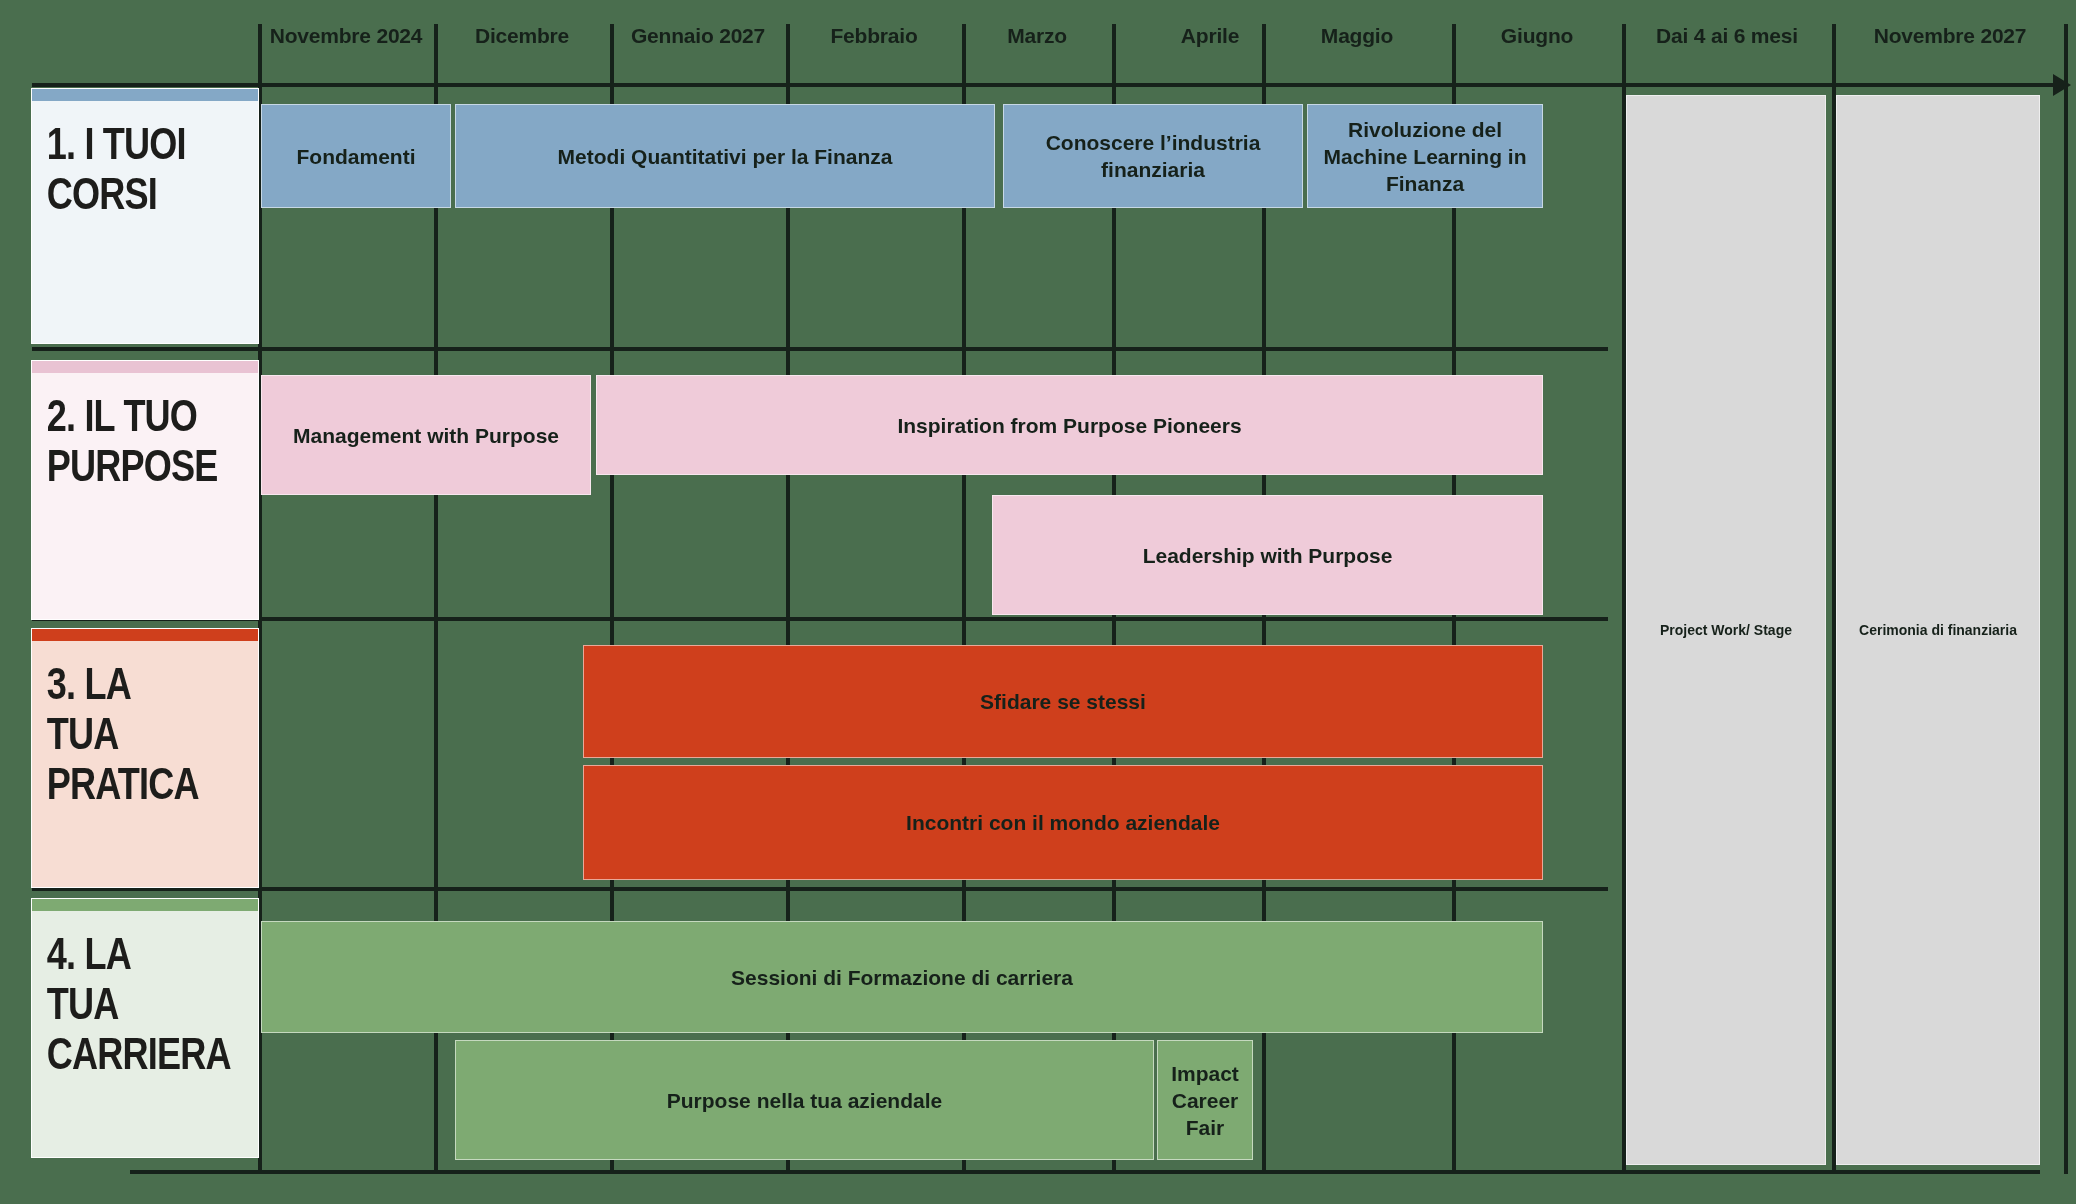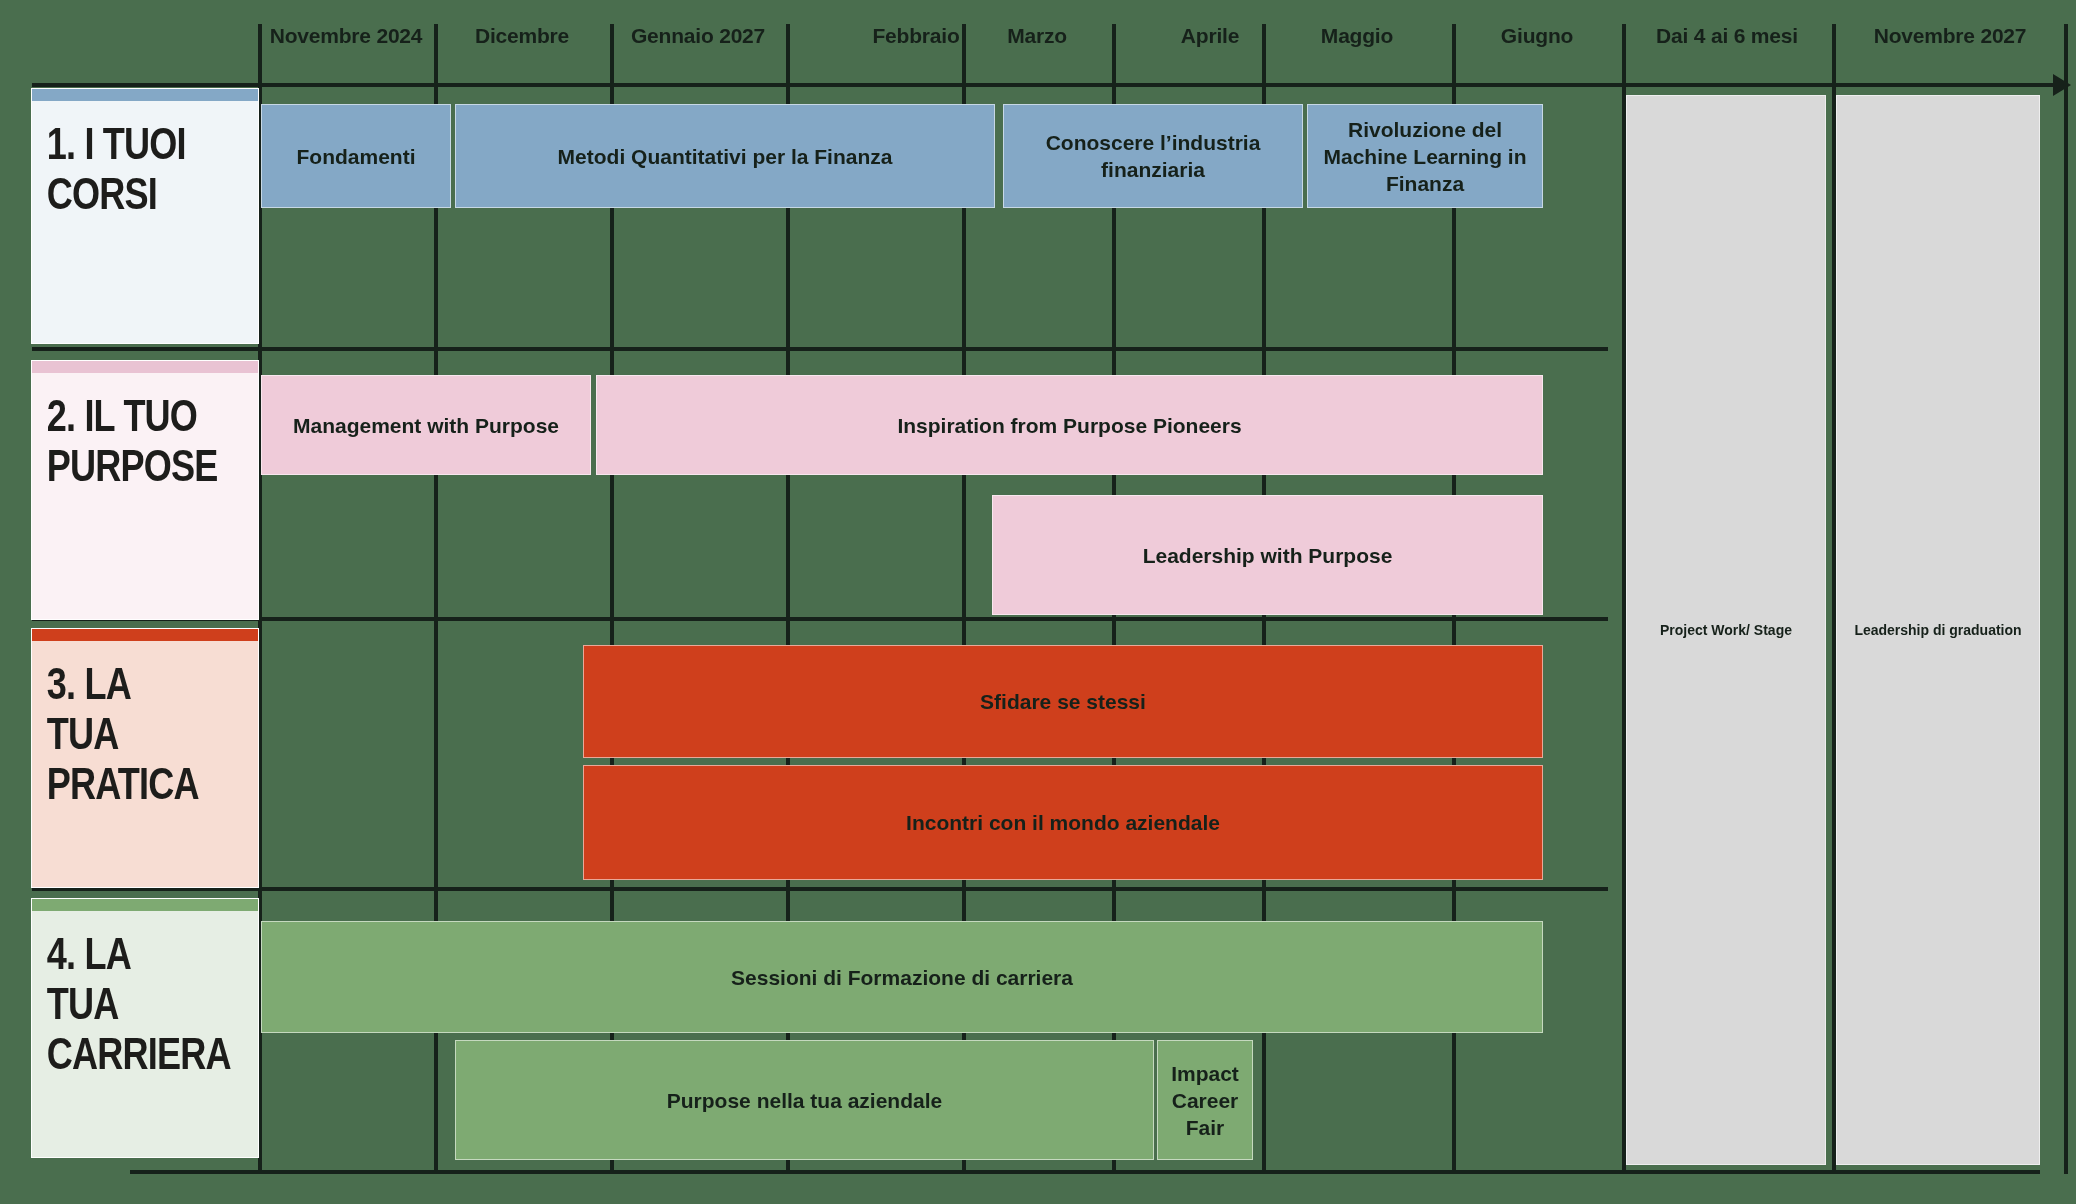--- a/index.html
+++ b/index.html
@@ -143,21 +143,21 @@
       <div class="vline" style="left: 1262px;"></div>
       <div class="vline" style="left: 1452px;"></div>
       <div class="vline" style="left: 1622px;"></div>
       <div class="vline" style="left: 1832px;"></div>
       <div class="vline" style="left: 2064px;"></div>
     </div>
   <div id="months">
       <div class="month-label" style="left: 258px; width: 176px;">Novembre 2024</div>
       <div class="month-label" style="left: 434px; width: 176px;">Dicembre</div>
       <div class="month-label" style="left: 610px; width: 176px;">Gennaio 2027</div>
-      <div class="month-label" style="left: 786px; width: 176px; margin-left: 42px;">Febbraio</div>
+      <div class="month-label" style="left: 786px; width: 176px;">Febbraio</div>
       <div class="month-label" style="left: 962px; width: 150px;">Marzo</div>
       <div class="month-label" style="left: 1112px; width: 150px; padding-left: 23px;">Aprile</div>
       <div class="month-label" style="left: 1262px; width: 190px;">Maggio</div>
       <div class="month-label" style="left: 1452px; width: 170px;">Giugno</div>
       <div class="month-label" style="left: 1622px; width: 210px;">Dai 4 ai 6 mesi</div>
       <div class="month-label" style="left: 1832px; width: 236px;">Novembre 2027</div>
     </div>
 
   <div id="cards">
       <div class="cat-card" style="top: 88px; height: 256px; background: rgb(240, 245, 248);">
@@ -180,28 +180,28 @@
         <div class="cat-title">4. LA TUA
 CARRIERA</div>
       </div>
     </div>
 
   <div id="bars">
       <div class="bar" style="left: 261px; top: 104px; width: 190px; height: 104px; background: rgb(132, 168, 198);">Fondamenti</div>
       <div class="bar" style="left: 455px; top: 104px; width: 540px; height: 104px; background: rgb(132, 168, 198);">Metodi Quantitativi per la Finanza</div>
       <div class="bar" style="left: 1003px; top: 104px; width: 300px; height: 104px; background: rgb(132, 168, 198);">Conoscere l’industria finanziaria</div>
       <div class="bar" style="left: 1307px; top: 104px; width: 236px; height: 104px; background: rgb(132, 168, 198);">Rivoluzione del Machine Learning in Finanza</div>
-      <div class="bar" style="left: 261px; top: 375px; width: 330px; height: 100px; background: rgb(239, 203, 217);">Management with Purpose</div>
+      <div class="bar" style="left: 261px; top: 375px; width: 330px; height: 120px; background: rgb(239, 203, 217);">Management with Purpose</div>
       <div class="bar" style="left: 596px; top: 375px; width: 947px; height: 100px; background: rgb(239, 203, 217);">Inspiration from Purpose Pioneers</div>
       <div class="bar" style="left: 992px; top: 495px; width: 551px; height: 120px; background: rgb(239, 203, 217);">Leadership with Purpose</div>
       <div class="bar" style="left: 583px; top: 645px; width: 960px; height: 113px; background: rgb(207, 63, 28);">Sfidare se stessi</div>
       <div class="bar" style="left: 583px; top: 765px; width: 960px; height: 115px; background: rgb(207, 63, 28);">Incontri con il mondo aziendale</div>
       <div class="bar" style="left: 261px; top: 921px; width: 1282px; height: 112px; background: rgb(126, 170, 114);">Sessioni di Formazione di carriera</div>
       <div class="bar" style="left: 455px; top: 1040px; width: 699px; height: 120px; background: rgb(126, 170, 114);">Purpose nella tua aziendale</div>
       <div class="bar" style="left: 1157px; top: 1040px; width: 96px; height: 120px; background: rgb(126, 170, 114);">Impact Career Fair</div>
     </div>
 
   <div id="rightcols">
       <div class="bar right-col" style="left: 1626px; top: 95px; width: 200px; height: 1070px; background: rgb(217, 217, 217);">Project Work/ Stage</div>
-      <div class="bar right-col" style="left: 1836px; top: 95px; width: 204px; height: 1070px; background: rgb(217, 217, 217);">Leadership di graduation</div>
+      <div class="bar right-col" style="left: 1836px; top: 95px; width: 204px; height: 1070px; background: rgb(217, 217, 217);">Cerimonia di finanziaria</div>
     </div>
 
 </div>
 
 </body></html>

